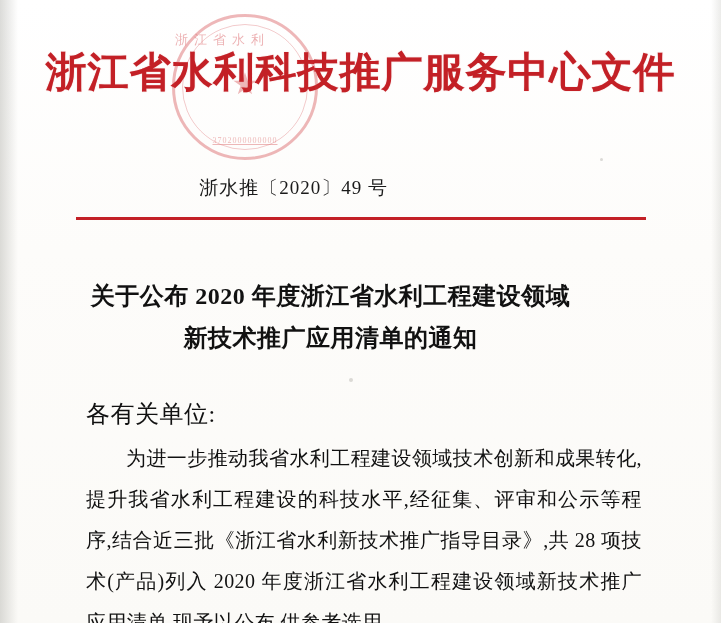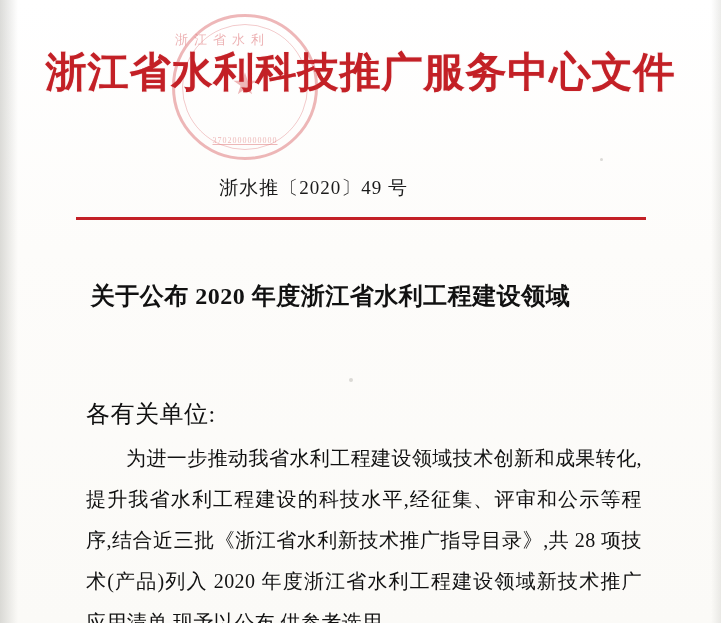--- a/index.html
+++ b/index.html
@@ -113,21 +113,20 @@
 
   .doc-number {
     position: absolute;
     top: 175px;
     left: 0;
     width: 587px;
     text-align: center;
     font-size: 19px;
     color: #1a1a1a;
     letter-spacing: 1px;
-    padding-left: 20px;
   }
 
   .red-rule {
     position: absolute;
     left: 76px;
     top: 217px;
     width: 570px;
     height: 3px;
     background: #c32026;
   }
@@ -195,20 +194,21 @@
     <div class="star">★</div>
     <div class="seal-bottom">3702000000000</div>
   </div>
 
   <div class="doc-number">浙水推〔2020〕49 号</div>
 
   <div class="red-rule"></div>
 
   <div class="subject">
     <span class="line">关于公布 2020 年度浙江省水利工程建设领域</span>
+    <span class="line">新技术推广应用清单的通知</span>
   </div>
 
   <div class="salutation">各有关单位:</div>
 
   <div class="body-text">
     <p>为进一步推动我省水利工程建设领域技术创新和成果转化,提升我省水利工程建设的科技水平,经征集、评审和公示等程序,结合近三批《浙江省水利新技术推广指导目录》,共 28 项技术(产品)列入 2020 年度浙江省水利工程建设领域新技术推广应用清单,现予以公布,供参考选用。</p>
   </div>
 
   <div class="speck" style="left:349px; top:378px; width:4px; height:4px;"></div>
   <div class="speck" style="left:600px; top:158px; width:3px; height:3px;"></div>

